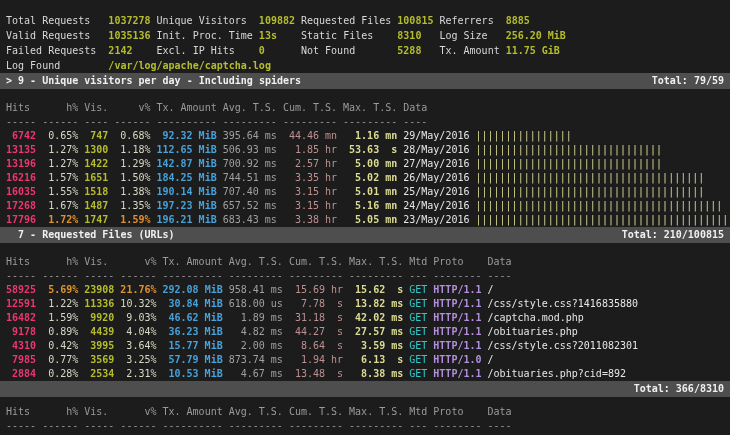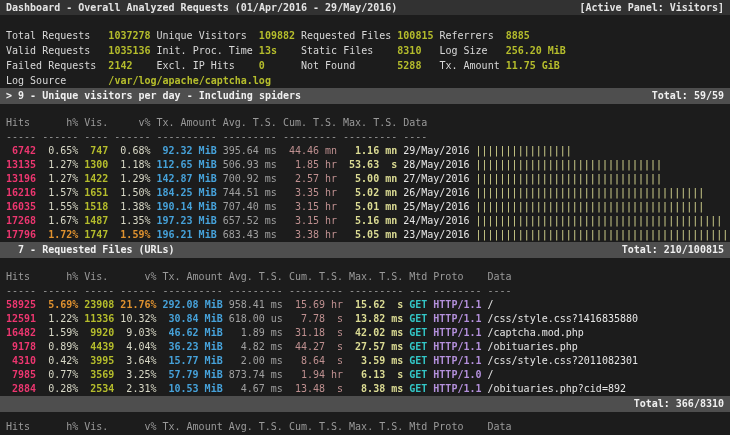--- a/index.html
+++ b/index.html
@@ -20,44 +20,40 @@
   .c-head{color:var(--head,#9a9a9a)}
   .c-hits{color:var(--hits,#ed3670);font-weight:bold}
   .c-pct{color:var(--pct,#d8d8c6)}
   .c-vis{color:var(--vis,#b5bd2c);font-weight:bold}
   .c-tx{color:var(--tx,#46a2da);font-weight:bold}
   .c-avg{color:var(--avg,#a0a0a0)}
   .c-cum{color:var(--cum,#bf9090)}
   .c-max{color:var(--max,#dbdb93);font-weight:bold}
   .c-date{color:var(--date,#e6e6e6)}
   .c-bars{color:var(--bars,#dbdb93)}
-  .c-mtd{color:var(--mtd,#33c7c7);font-weight:bold}
+  .c-mtd{color:var(--mtd,#33c7c7);font-weight:normal}
   .c-proto{color:var(--proto,#b490dc);font-weight:bold}
   .c-url{color:var(--url,#e6e6e6)}
   .c-hl{color:var(--hl,#e0922f);font-weight:bold}
   .c-label{color:var(--label,#d8d8d8)}
   .c-value{color:var(--value,#b5bd2c);font-weight:bold}
 </style>
 </head>
 <body>
 
 <div class="screen">
-  <div class="titlebar">
-    <span>Dashboard - Overall Analyzed Requests (01/Apr/2016 - 29/May/2016)</span>
-    <span>[Active Panel: Visitors]</span>
-  </div>
   <div class="sp13"></div>
   <div id="summary">
       <div class="line sline"><span class="cell c-label" style="width: 17ch; text-align: left;">Total Requests</span><span class="cell c-value" style="width: 8ch; text-align: left;">1037278</span><span class="cell c-label" style="width: 17ch; text-align: left;">Unique Visitors</span><span class="cell c-value" style="width: 7ch; text-align: left;">109882</span><span class="cell c-label" style="width: 16ch; text-align: left;">Requested Files</span><span class="cell c-value" style="width: 7ch; text-align: left;">100815</span><span class="cell c-label" style="width: 11ch; text-align: left;">Referrers</span><span class="cell c-value" style="width: 12ch; text-align: left;">8885</span></div>
       <div class="line sline"><span class="cell c-label" style="width: 17ch; text-align: left;">Valid Requests</span><span class="cell c-value" style="width: 8ch; text-align: left;">1035136</span><span class="cell c-label" style="width: 17ch; text-align: left;">Init. Proc. Time</span><span class="cell c-value" style="width: 7ch; text-align: left;">13s</span><span class="cell c-label" style="width: 16ch; text-align: left;">Static Files</span><span class="cell c-value" style="width: 7ch; text-align: left;">8310</span><span class="cell c-label" style="width: 11ch; text-align: left;">Log Size</span><span class="cell c-value" style="width: 12ch; text-align: left;">256.20 MiB</span></div>
       <div class="line sline"><span class="cell c-label" style="width: 17ch; text-align: left;">Failed Requests</span><span class="cell c-value" style="width: 8ch; text-align: left;">2142</span><span class="cell c-label" style="width: 17ch; text-align: left;">Excl. IP Hits</span><span class="cell c-value" style="width: 7ch; text-align: left;">0</span><span class="cell c-label" style="width: 16ch; text-align: left;">Not Found</span><span class="cell c-value" style="width: 7ch; text-align: left;">5288</span><span class="cell c-label" style="width: 11ch; text-align: left;">Tx. Amount</span><span class="cell c-value" style="width: 12ch; text-align: left;">11.75 GiB</span></div>
-      <div class="line sline"><span class="cell c-label" style="width: 17ch; text-align: left;">Log Source</span><span class="cell c-value" style="width: 8ch; text-align: left;">/var/log/apache/captcha.log</span></div>
+      <div class="line sline"><span class="cell c-label" style="width: 17ch; text-align: left;">Log Found</span><span class="cell c-value" style="width: 8ch; text-align: left;">/var/log/apache/captcha.log</span></div>
     </div>
   <div id="panels">
-      <div class="panel-bar"><span class="cell">&gt; </span><span class="cell">9 - Unique visitors per day - Including spiders</span><span class="flexsp"></span><span class="cell ptotal">Total: 59/59</span></div>
+      <div class="panel-bar"><span class="cell">&gt; </span><span class="cell">9 - Unique visitors per day - Including spiders</span><span class="flexsp"></span><span class="cell ptotal">Total: 79/59</span></div>
       <div style="height: 12px;"></div>
       <div class="line "><span class="cell gap c-head" style="width: 5ch; text-align: left;">Hits</span><span class="cell gap c-head" style="width: 6ch; text-align: right;">h%</span><span class="cell gap c-head" style="width: 4ch; text-align: left;">Vis.</span><span class="cell gap c-head" style="width: 6ch; text-align: right;">v%</span><span class="cell gap c-head" style="width: 10ch; text-align: right;">Tx. Amount</span><span class="cell gap c-head" style="width: 9ch; text-align: right;">Avg. T.S.</span><span class="cell gap c-head" style="width: 9ch; text-align: right;">Cum. T.S.</span><span class="cell gap c-head" style="width: 9ch; text-align: right;">Max. T.S.</span><span class="cell gap c-head" style="width: 11ch; text-align: left;">Data</span><span class="cell gap c-head"></span></div>
       <div class="line "><span class="cell gap c-head" style="width: 5ch; text-align: right;">-----</span><span class="cell gap c-head" style="width: 6ch; text-align: right;">------</span><span class="cell gap c-head" style="width: 4ch; text-align: right;">----</span><span class="cell gap c-head" style="width: 6ch; text-align: right;">------</span><span class="cell gap c-head" style="width: 10ch; text-align: right;">----------</span><span class="cell gap c-head" style="width: 9ch; text-align: right;">---------</span><span class="cell gap c-head" style="width: 9ch; text-align: right;">---------</span><span class="cell gap c-head" style="width: 9ch; text-align: right;">---------</span><span class="cell gap c-head" style="width: 11ch; text-align: left;">----</span><span class="cell gap c-head"></span></div>
       <div class="line "><span class="cell gap c-hits" style="width: 5ch; text-align: right;">6742</span><span class="cell gap c-pct" style="width: 6ch; text-align: right;">0.65%</span><span class="cell gap c-vis" style="width: 4ch; text-align: right;">747</span><span class="cell gap c-pct" style="width: 6ch; text-align: right;">0.68%</span><span class="cell gap c-tx" style="width: 10ch; text-align: right;">92.32 MiB</span><span class="cell gap c-avg" style="width: 9ch; text-align: right;">395.64 ms</span><span class="cell gap c-cum" style="width: 9ch; text-align: right;">44.46 mn</span><span class="cell gap c-max" style="width: 9ch; text-align: right;">1.16 mn</span><span class="cell gap c-date" style="width: 11ch; text-align: left;">29/May/2016</span><span class="cell gap c-bars">||||||||||||||||</span></div>
       <div class="line "><span class="cell gap c-hits" style="width: 5ch; text-align: right;">13135</span><span class="cell gap c-pct" style="width: 6ch; text-align: right;">1.27%</span><span class="cell gap c-vis" style="width: 4ch; text-align: right;">1300</span><span class="cell gap c-pct" style="width: 6ch; text-align: right;">1.18%</span><span class="cell gap c-tx" style="width: 10ch; text-align: right;">112.65 MiB</span><span class="cell gap c-avg" style="width: 9ch; text-align: right;">506.93 ms</span><span class="cell gap c-cum" style="width: 9ch; text-align: right;">1.85 hr</span><span class="cell gap c-max" style="width: 9ch; text-align: right;">53.63  s</span><span class="cell gap c-date" style="width: 11ch; text-align: left;">28/May/2016</span><span class="cell gap c-bars">|||||||||||||||||||||||||||||||</span></div>
       <div class="line "><span class="cell gap c-hits" style="width: 5ch; text-align: right;">13196</span><span class="cell gap c-pct" style="width: 6ch; text-align: right;">1.27%</span><span class="cell gap c-vis" style="width: 4ch; text-align: right;">1422</span><span class="cell gap c-pct" style="width: 6ch; text-align: right;">1.29%</span><span class="cell gap c-tx" style="width: 10ch; text-align: right;">142.87 MiB</span><span class="cell gap c-avg" style="width: 9ch; text-align: right;">700.92 ms</span><span class="cell gap c-cum" style="width: 9ch; text-align: right;">2.57 hr</span><span class="cell gap c-max" style="width: 9ch; text-align: right;">5.00 mn</span><span class="cell gap c-date" style="width: 11ch; text-align: left;">27/May/2016</span><span class="cell gap c-bars">|||||||||||||||||||||||||||||||</span></div>
       <div class="line "><span class="cell gap c-hits" style="width: 5ch; text-align: right;">16216</span><span class="cell gap c-pct" style="width: 6ch; text-align: right;">1.57%</span><span class="cell gap c-vis" style="width: 4ch; text-align: right;">1651</span><span class="cell gap c-pct" style="width: 6ch; text-align: right;">1.50%</span><span class="cell gap c-tx" style="width: 10ch; text-align: right;">184.25 MiB</span><span class="cell gap c-avg" style="width: 9ch; text-align: right;">744.51 ms</span><span class="cell gap c-cum" style="width: 9ch; text-align: right;">3.35 hr</span><span class="cell gap c-max" style="width: 9ch; text-align: right;">5.02 mn</span><span class="cell gap c-date" style="width: 11ch; text-align: left;">26/May/2016</span><span class="cell gap c-bars">||||||||||||||||||||||||||||||||||||||</span></div>
       <div class="line "><span class="cell gap c-hits" style="width: 5ch; text-align: right;">16035</span><span class="cell gap c-pct" style="width: 6ch; text-align: right;">1.55%</span><span class="cell gap c-vis" style="width: 4ch; text-align: right;">1518</span><span class="cell gap c-pct" style="width: 6ch; text-align: right;">1.38%</span><span class="cell gap c-tx" style="width: 10ch; text-align: right;">190.14 MiB</span><span class="cell gap c-avg" style="width: 9ch; text-align: right;">707.40 ms</span><span class="cell gap c-cum" style="width: 9ch; text-align: right;">3.15 hr</span><span class="cell gap c-max" style="width: 9ch; text-align: right;">5.01 mn</span><span class="cell gap c-date" style="width: 11ch; text-align: left;">25/May/2016</span><span class="cell gap c-bars">||||||||||||||||||||||||||||||||||||||</span></div>
       <div class="line "><span class="cell gap c-hits" style="width: 5ch; text-align: right;">17268</span><span class="cell gap c-pct" style="width: 6ch; text-align: right;">1.67%</span><span class="cell gap c-vis" style="width: 4ch; text-align: right;">1487</span><span class="cell gap c-pct" style="width: 6ch; text-align: right;">1.35%</span><span class="cell gap c-tx" style="width: 10ch; text-align: right;">197.23 MiB</span><span class="cell gap c-avg" style="width: 9ch; text-align: right;">657.52 ms</span><span class="cell gap c-cum" style="width: 9ch; text-align: right;">3.15 hr</span><span class="cell gap c-max" style="width: 9ch; text-align: right;">5.16 mn</span><span class="cell gap c-date" style="width: 11ch; text-align: left;">24/May/2016</span><span class="cell gap c-bars">|||||||||||||||||||||||||||||||||||||||||</span></div>
       <div class="line "><span class="cell gap c-hits" style="width: 5ch; text-align: right;">17796</span><span class="cell gap c-hl" style="width: 6ch; text-align: right;">1.72%</span><span class="cell gap c-vis" style="width: 4ch; text-align: right;">1747</span><span class="cell gap c-hl" style="width: 6ch; text-align: right;">1.59%</span><span class="cell gap c-tx" style="width: 10ch; text-align: right;">196.21 MiB</span><span class="cell gap c-avg" style="width: 9ch; text-align: right;">683.43 ms</span><span class="cell gap c-cum" style="width: 9ch; text-align: right;">3.38 hr</span><span class="cell gap c-max" style="width: 9ch; text-align: right;">5.05 mn</span><span class="cell gap c-date" style="width: 11ch; text-align: left;">23/May/2016</span><span class="cell gap c-bars">||||||||||||||||||||||||||||||||||||||||||</span></div>

